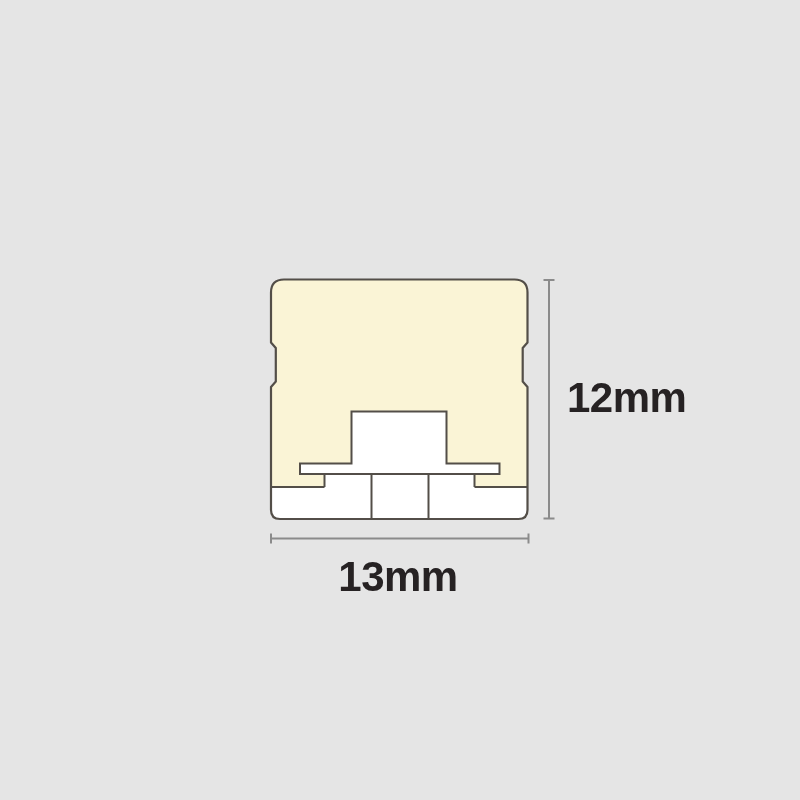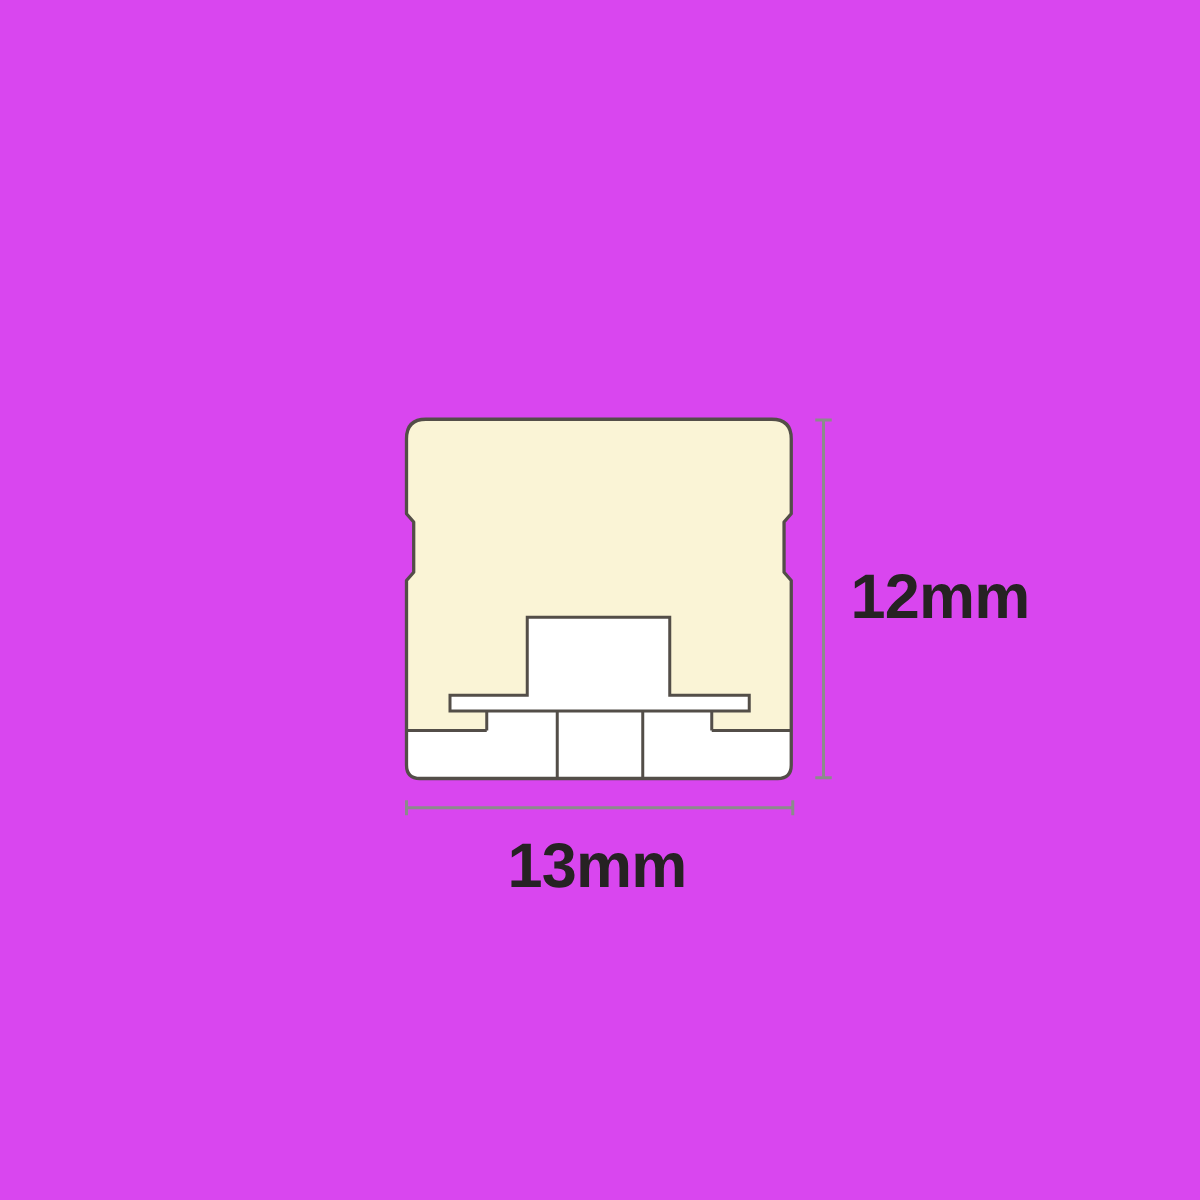--- a/index.html
+++ b/index.html
@@ -7,21 +7,21 @@
     padding: 0;
     width: 800px;
     height: 800px;
     background: #ffffff;
     overflow: hidden;
   }
   .canvas {
     position: relative;
     width: 800px;
     height: 800px;
-    background: #d946ef;
+    background: #e5e5e5;
   }
   svg { display: block; }
 
   
   .fill-body   { fill: #FAF4D6; stroke: none; }
   .fill-white  { fill: #FFFFFF; stroke: none; }
   .stroke-body { fill: none; stroke: #534E48; stroke-width: 2.2; stroke-linejoin: round; stroke-linecap: round; }
   .pedestal    { fill: #FFFFFF; stroke: #534E48; stroke-width: 2; stroke-linejoin: miter; }
   .inner-line  { fill: none; stroke: #534E48; stroke-width: 2; stroke-linecap: butt; }
 

